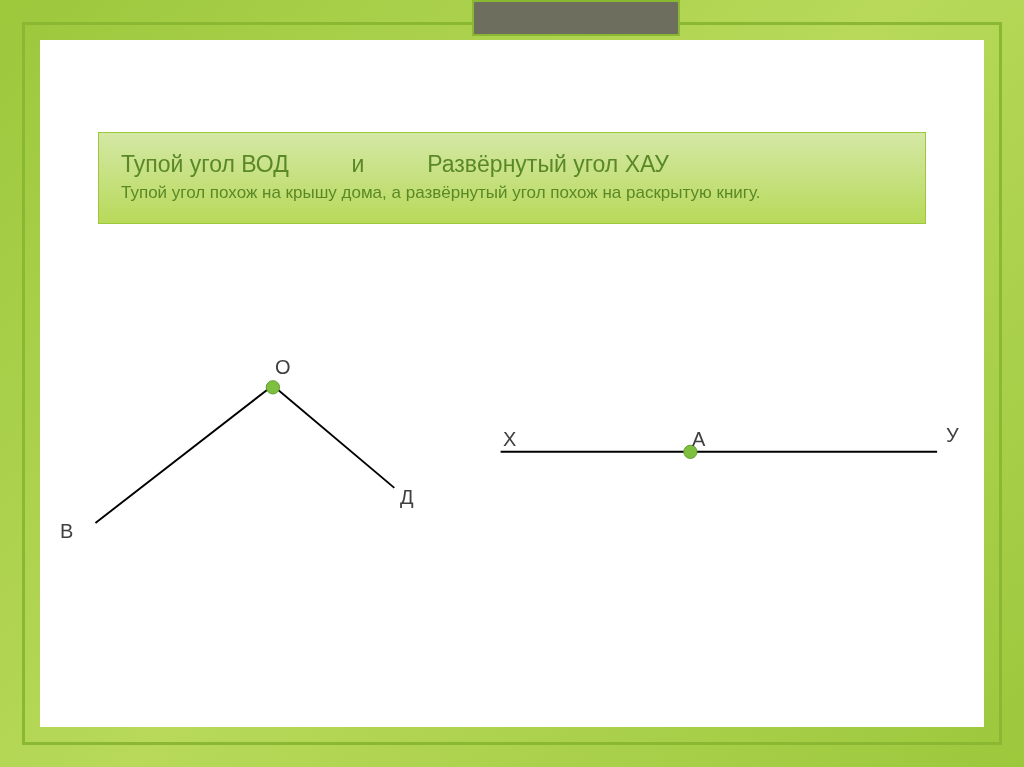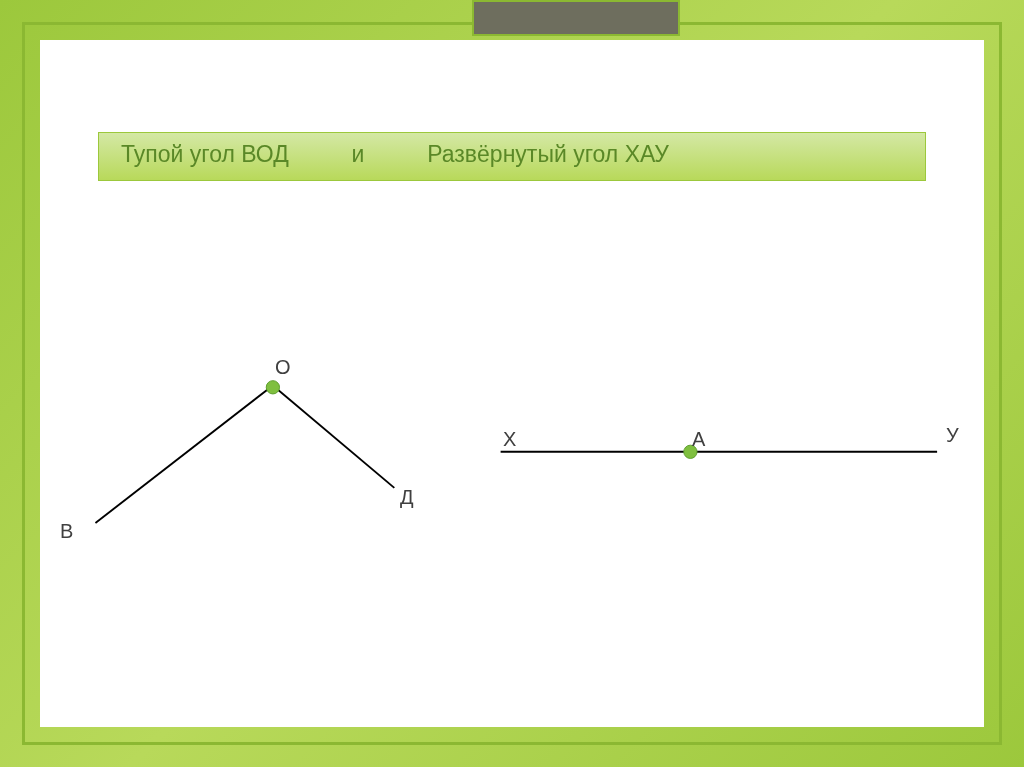--- a/index.html
+++ b/index.html
@@ -40,21 +40,21 @@
       height: 36px;
       background: #6e6e5e;
       border: 2px solid #8bb832;
       z-index: 5;
     }
     .title-box {
       position: absolute;
       top: 92px;
       left: 58px;
       right: 58px;
-      padding: 8px 22px;
+      padding: 18px 22px;
       background: linear-gradient(180deg, #d4e8a5 0%, #b8d95a 100%);
       border: 1px solid #9cc83c;
     }
     .title-main {
       font-size: 23px;
       color: #5a8827;
       margin-bottom: 4px;
     }
     .title-sep {
       display: inline-block;
@@ -92,20 +92,21 @@
 <div class="content-area">
 
   <div class="title-box">
     <div class="title-main">
       <span>Тупой угол ВОД</span>
       <span class="title-sep"></span>
       <span>и</span>
       <span class="title-sep"></span>
       <span>Развёрнутый угол ХАУ</span>
     </div>
+    <div class="title-sub">Тупой угол похож на крышу дома, а развёрнутый угол похож на раскрытую книгу.</div>
   </div>
 
   <div class="diagram-container">
 
     <svg class="svg-diagram" viewBox="0 0 944 450">
 
       <g>
         <line x1="220" y1="90" x2="33" y2="235" stroke="#000" stroke-width="2"></line>
         <line x1="220" y1="90" x2="348" y2="198" stroke="#000" stroke-width="2"></line>
         <circle cx="220" cy="92" r="7" fill="#7fbf3f" stroke="#5a9c2a" stroke-width="1"></circle>

